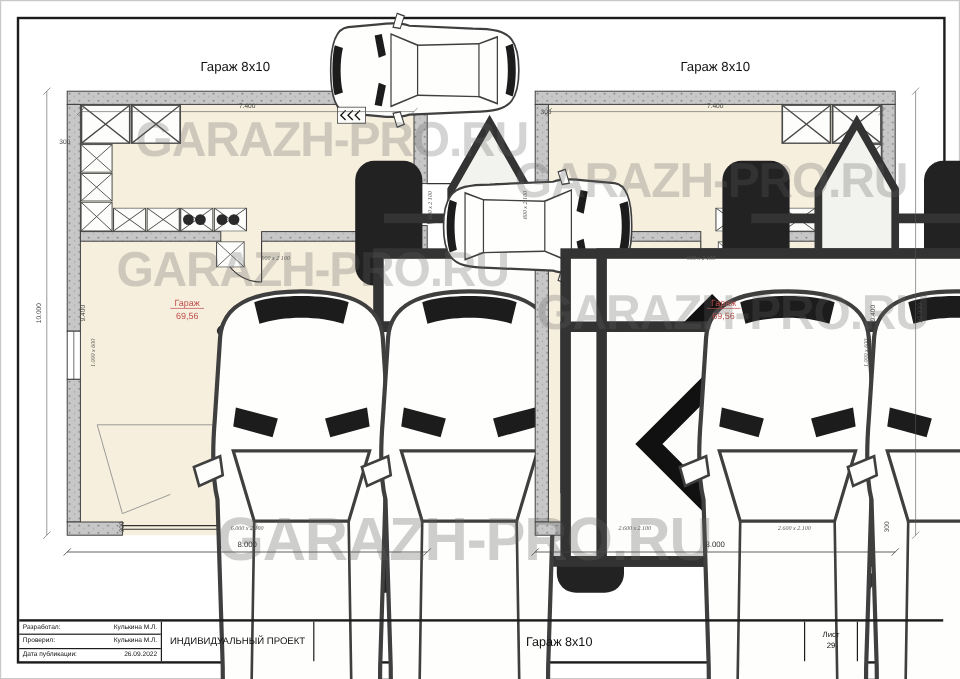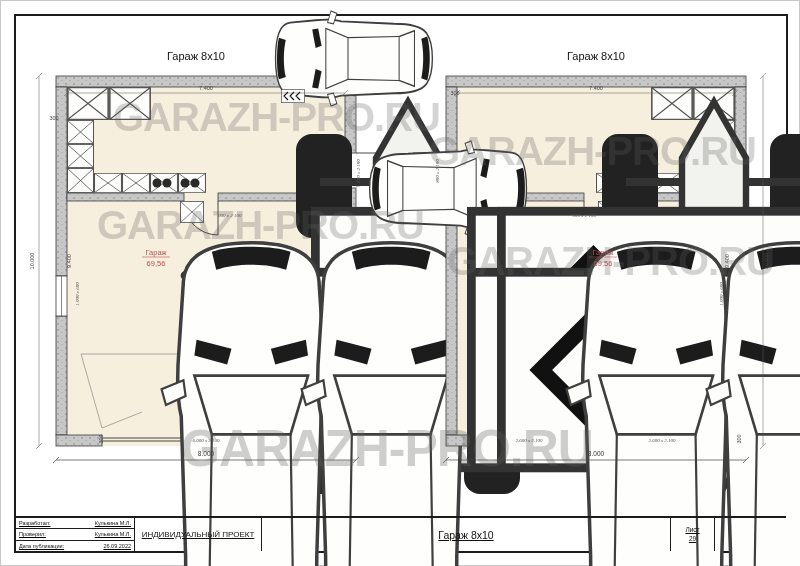--- a/index.html
+++ b/index.html
@@ -7,21 +7,21 @@
   #app{position:relative;width:800px;height:566px;background:#fff;border:1px solid #c9c9c9;box-sizing:border-box;}
   .frame{position:absolute;left:13px;top:13px;width:774px;height:539px;border:2px solid #1c1c1c;box-sizing:border-box;}
   .plan-title{position:absolute;width:200px;text-align:center;font-size:11px;color:#111;z-index:20;}
   .plan-wrap{position:absolute;width:350px;height:440px;z-index:10;}
   .plan-wrap svg{width:350px;height:440px;display:block;overflow:visible;}
   .wm{position:absolute;font-weight:700;font-size:40px;color:rgba(95,95,95,0.27);
     white-space:nowrap;z-index:30;pointer-events:none;letter-spacing:-1px;transform:scaleY(1.02);}
   .wm-big{font-size:50px;color:rgba(95,95,95,0.3);}
   
   .tblock{position:absolute;left:0;right:0;bottom:0;height:33px;border-top:2px solid #1c1c1c;display:flex;z-index:40;background:transparent;}
-  .tb-cell{box-sizing:border-box;height:100%;text-decoration:underline;}
+  .tb-cell{box-sizing:border-box;height:100%;}
   .tb-a{width:118px;display:flex;flex-direction:column;}
   .tb-row{flex:1;display:flex;justify-content:space-between;align-items:center;padding:0 3px;border-bottom:1px solid #1c1c1c;}
   .tb-row:last-child{border-bottom:none;}
   .tb-label{font-size:5.5px;color:#111;}
   .tb-value{font-size:5.5px;color:#111;}
   .tb-b{width:127px;border-left:1.5px solid #1c1c1c;display:flex;align-items:center;justify-content:center;font-size:8px;color:#111;}
   .tb-c{flex:1;border-left:1.5px solid #1c1c1c;display:flex;align-items:center;justify-content:center;font-size:10.5px;color:#111;}
   .tb-d{width:44px;border-left:1.5px solid #1c1c1c;display:flex;flex-direction:column;align-items:center;justify-content:center;font-size:6.5px;color:#111;line-height:1.25;}
   .tb-e{width:72px;border-left:1.5px solid #1c1c1c;}
   

